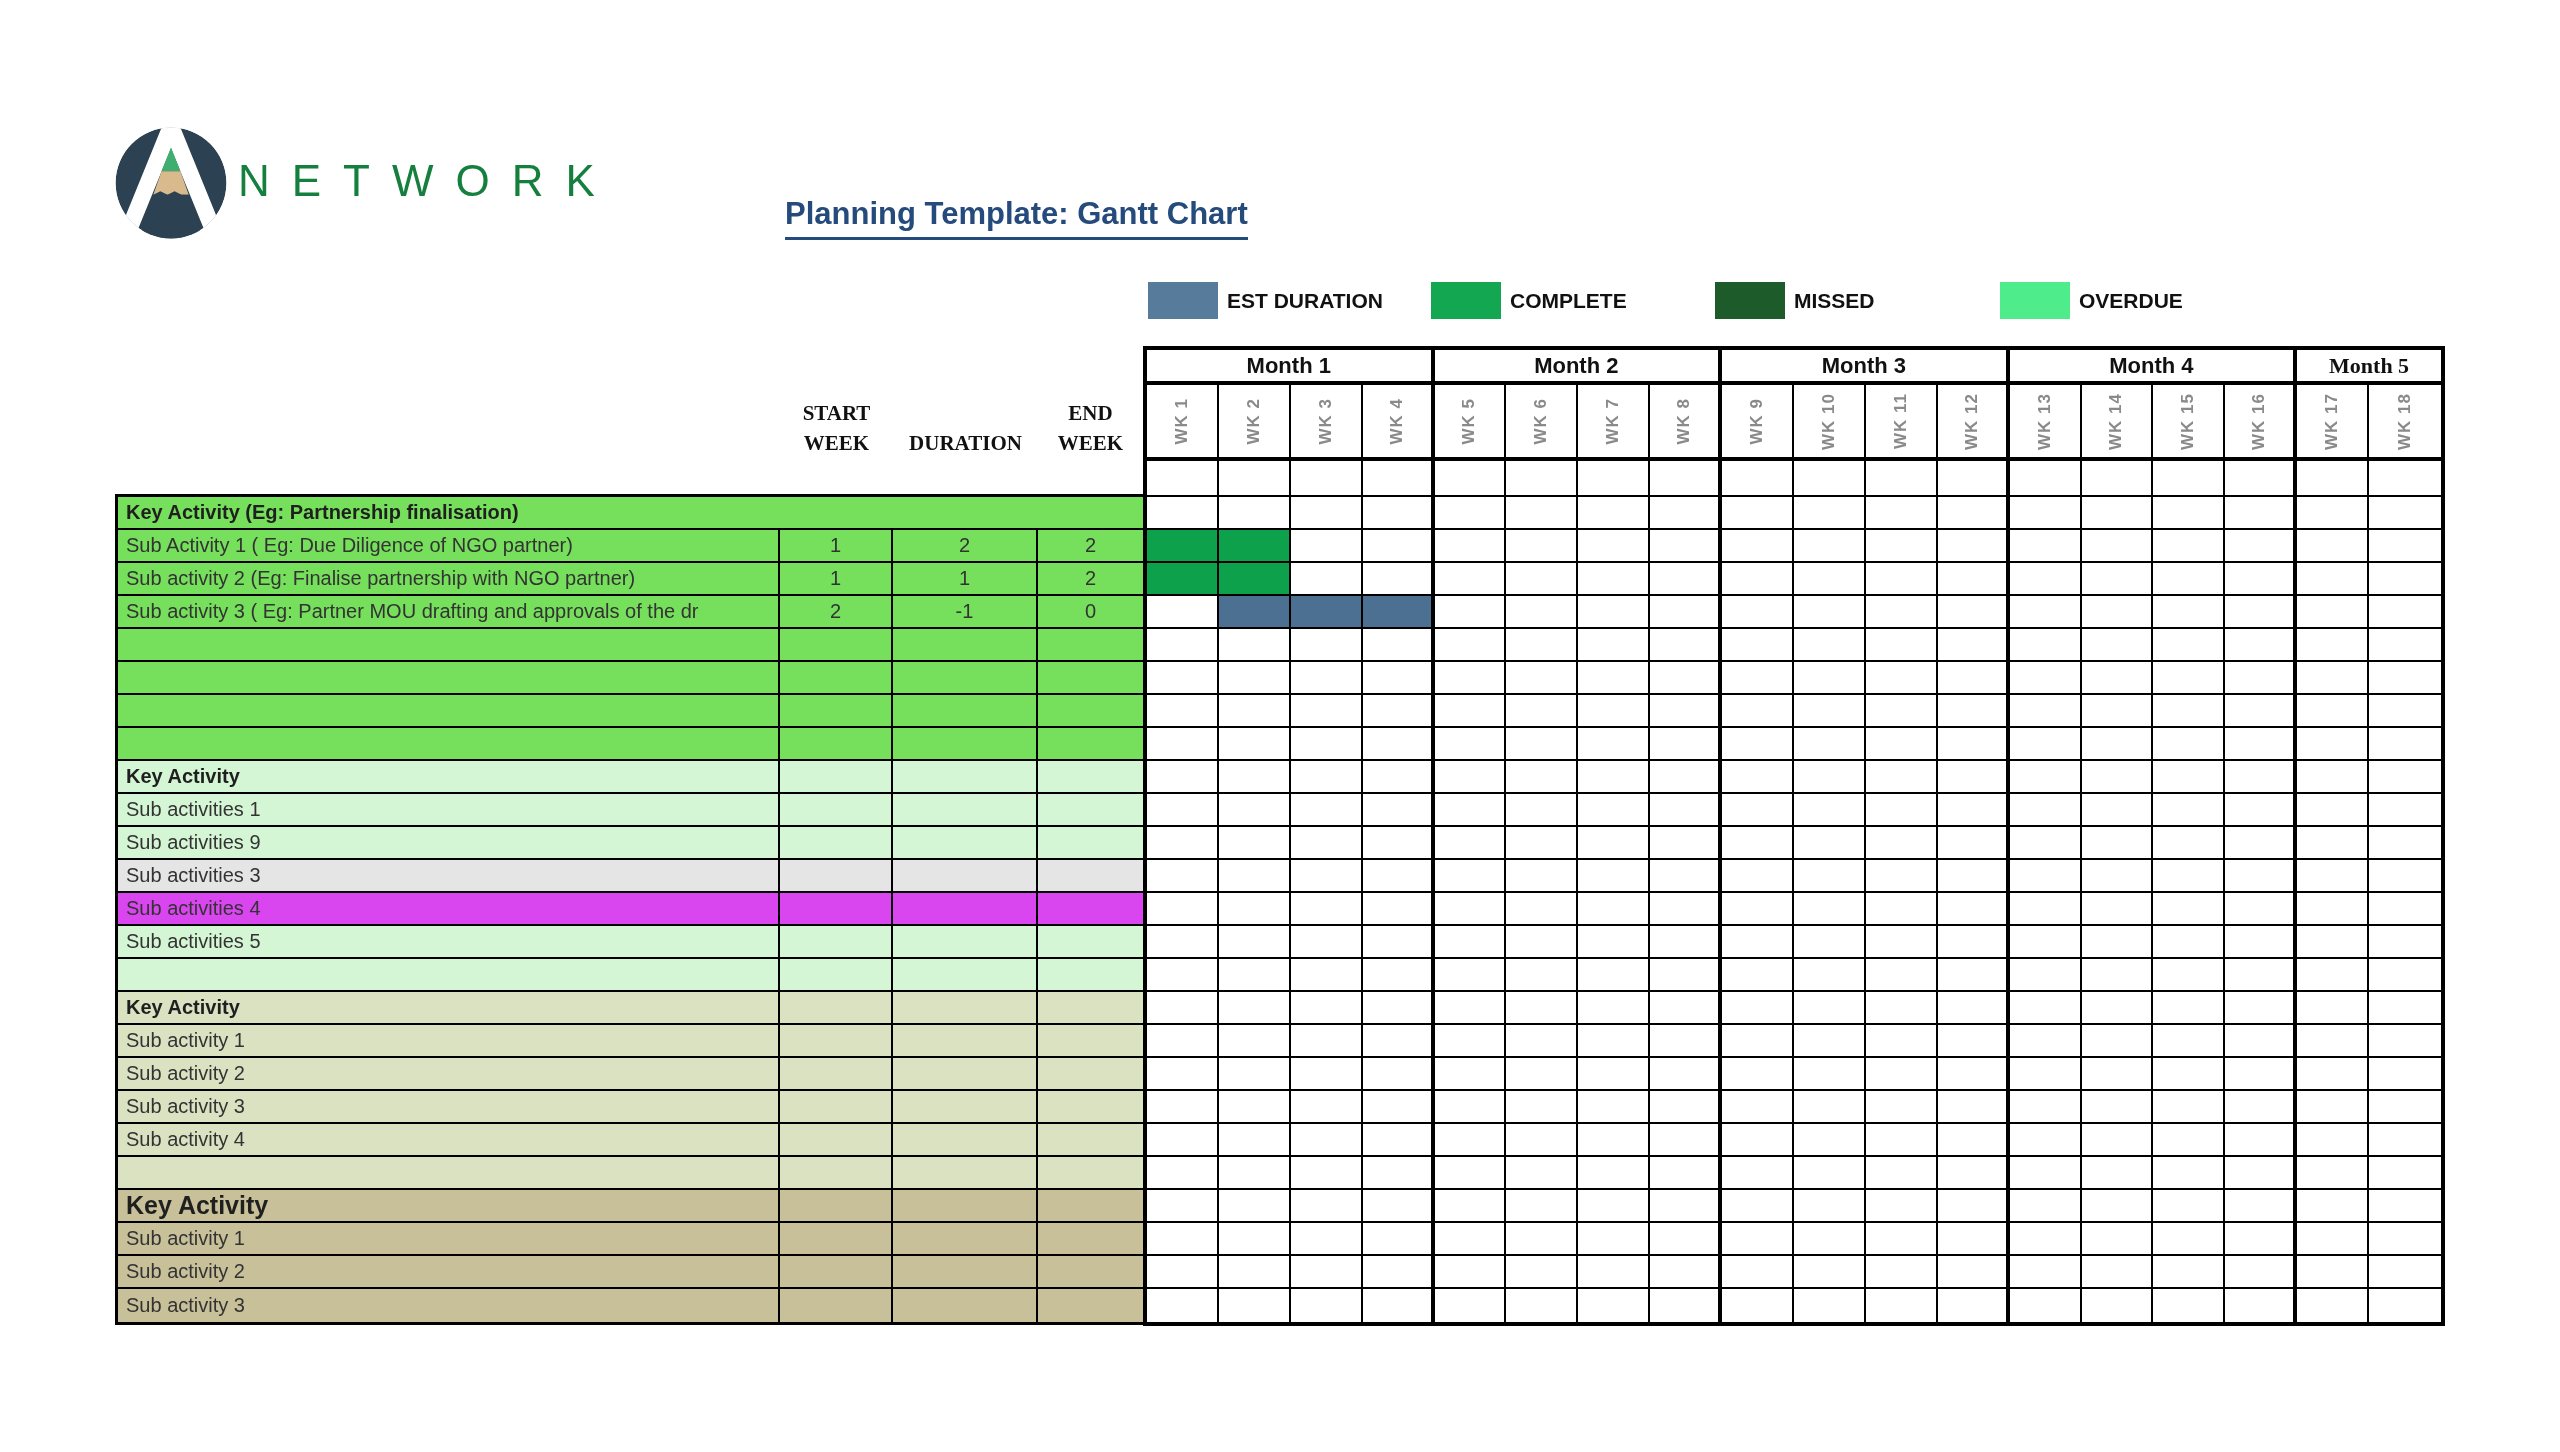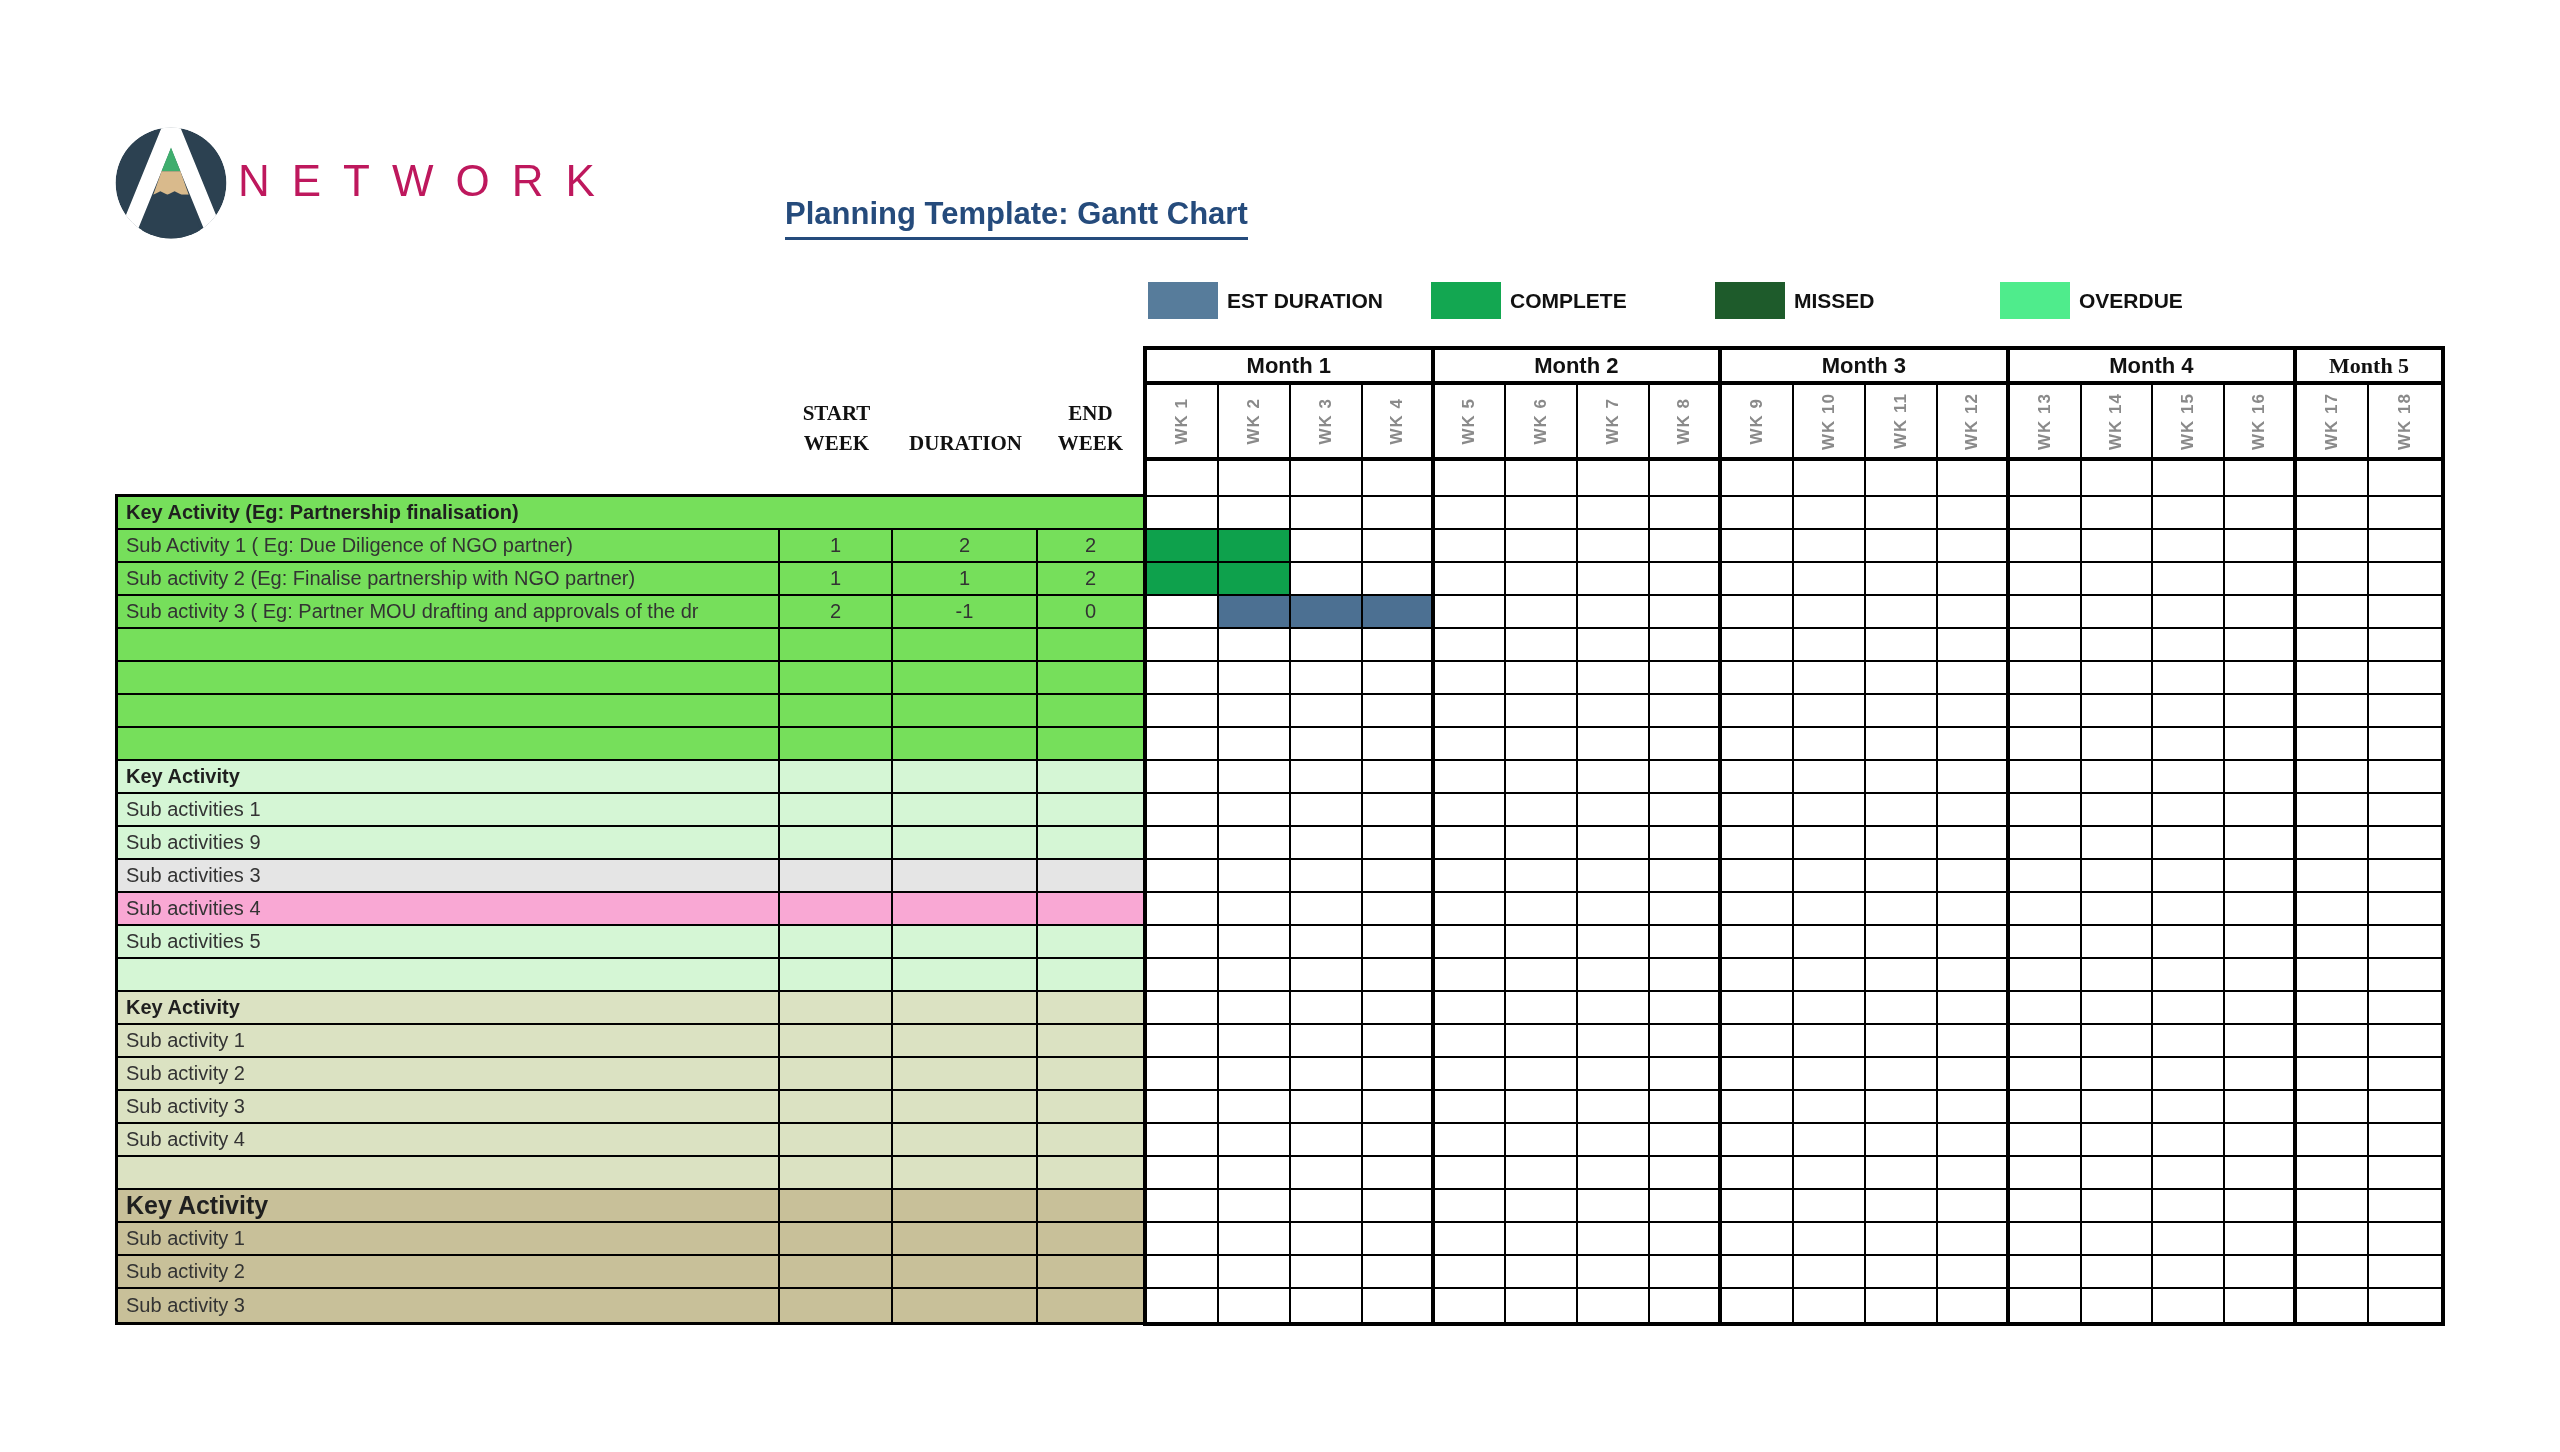--- a/index.html
+++ b/index.html
@@ -2,21 +2,21 @@
 <html><head>
 <meta charset="utf-8">
 <style>
   html,body{margin:0;padding:0;background:#ffffff;}
   body{font-family:"Liberation Sans",sans-serif;color:#333;}
   #canvas{position:relative;width:2560px;height:1452px;background:#fff;overflow:hidden;}
 
   
   #logo{position:absolute;left:112px;top:124px;width:118px;height:118px;}
   #brand{position:absolute;left:238px;top:156px;font-size:44px;font-weight:400;
-         letter-spacing:22px;color:#be185d;}
+         letter-spacing:22px;color:#15803d;}
 
   
   #title{position:absolute;left:785px;top:196px;font-size:31px;font-weight:700;
          color:#254B7C;border-bottom:3px solid #254B7C;padding-bottom:5px;}
 
   
   .legend-item{position:absolute;top:282px;height:37px;display:flex;align-items:center;}
   .legend-swatch{width:70px;height:37px;flex:none;}
   .legend-label{margin-left:9px;font-size:21px;font-weight:600;color:#111;white-space:nowrap;}
 
@@ -199,21 +199,21 @@
         <div class="lcell c-end last"></div>
       </div>
       <div class="lrow" style="background: #e5e5e5;">
         <div class="lcell c-label">
           <span>Sub activities 3</span>
         </div>
         <div class="lcell c-num"></div>
         <div class="lcell c-dur"></div>
         <div class="lcell c-end last"></div>
       </div>
-      <div class="lrow" style="background: #f9a8d4;">
+      <div class="lrow" style="background: #d946ef;">
         <div class="lcell c-label">
           <span>Sub activities 4</span>
         </div>
         <div class="lcell c-num"></div>
         <div class="lcell c-dur"></div>
         <div class="lcell c-end last"></div>
       </div>
       <div class="lrow" style="background: rgb(213, 246, 213);">
         <div class="lcell c-label">
           <span>Sub activities 5</span>

